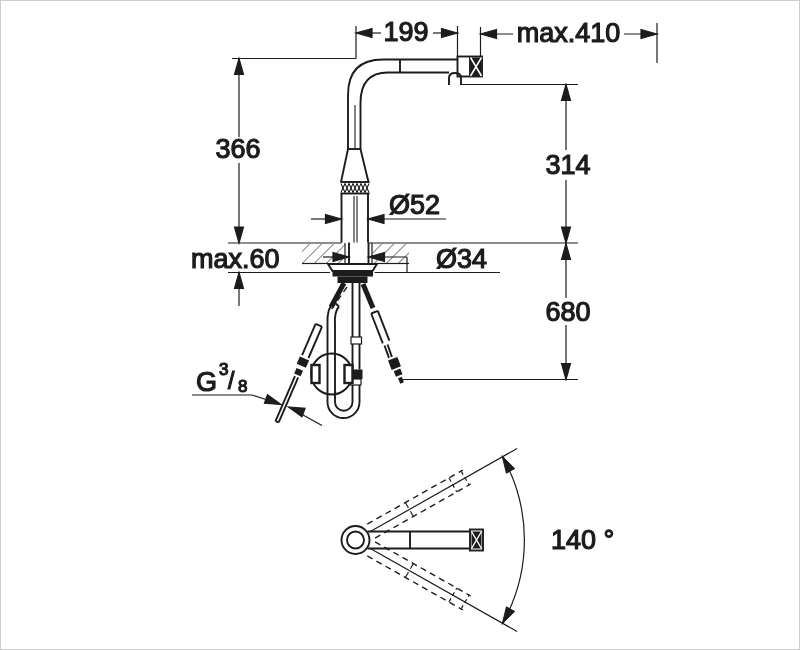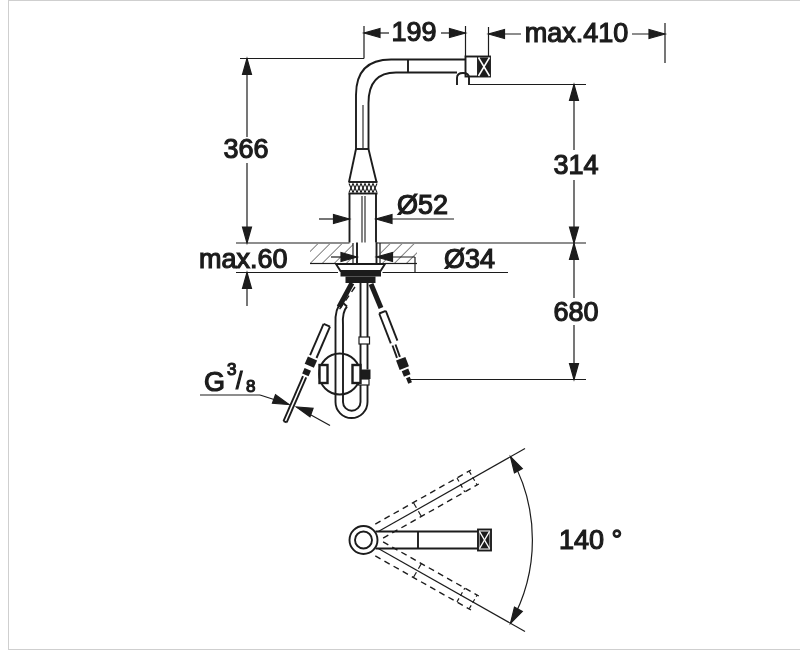--- a/index.html
+++ b/index.html
@@ -1,16 +1,16 @@
 <!DOCTYPE html>
 <html><head>
 <meta charset="utf-8">
 <style>
   html,body{margin:0;padding:0;background:#ffffff;}
-  .page{width:676px;height:650px;position:relative;background:#ffffff;padding-left:8px;}
+  .page{width:676px;height:650px;position:relative;background:#ffffff;}
   svg{display:block;}
   svg text{font-family:"Liberation Sans","DejaVu Sans",sans-serif;fill:#1c1c1c;}
   .dimtxt{font-size:27px;}
   .small{font-size:17px;}
   .slash{font-size:23px;}
   .obj{stroke:#1c1c1c;fill:none;stroke-width:1.9;}
   .thin{stroke:#1c1c1c;fill:none;stroke-width:1.2;}
   .dash{stroke:#1c1c1c;fill:none;stroke-width:1.4;stroke-dasharray:6,4.5;}
   .fillk{fill:#1c1c1c;stroke:none;}
 </style>

